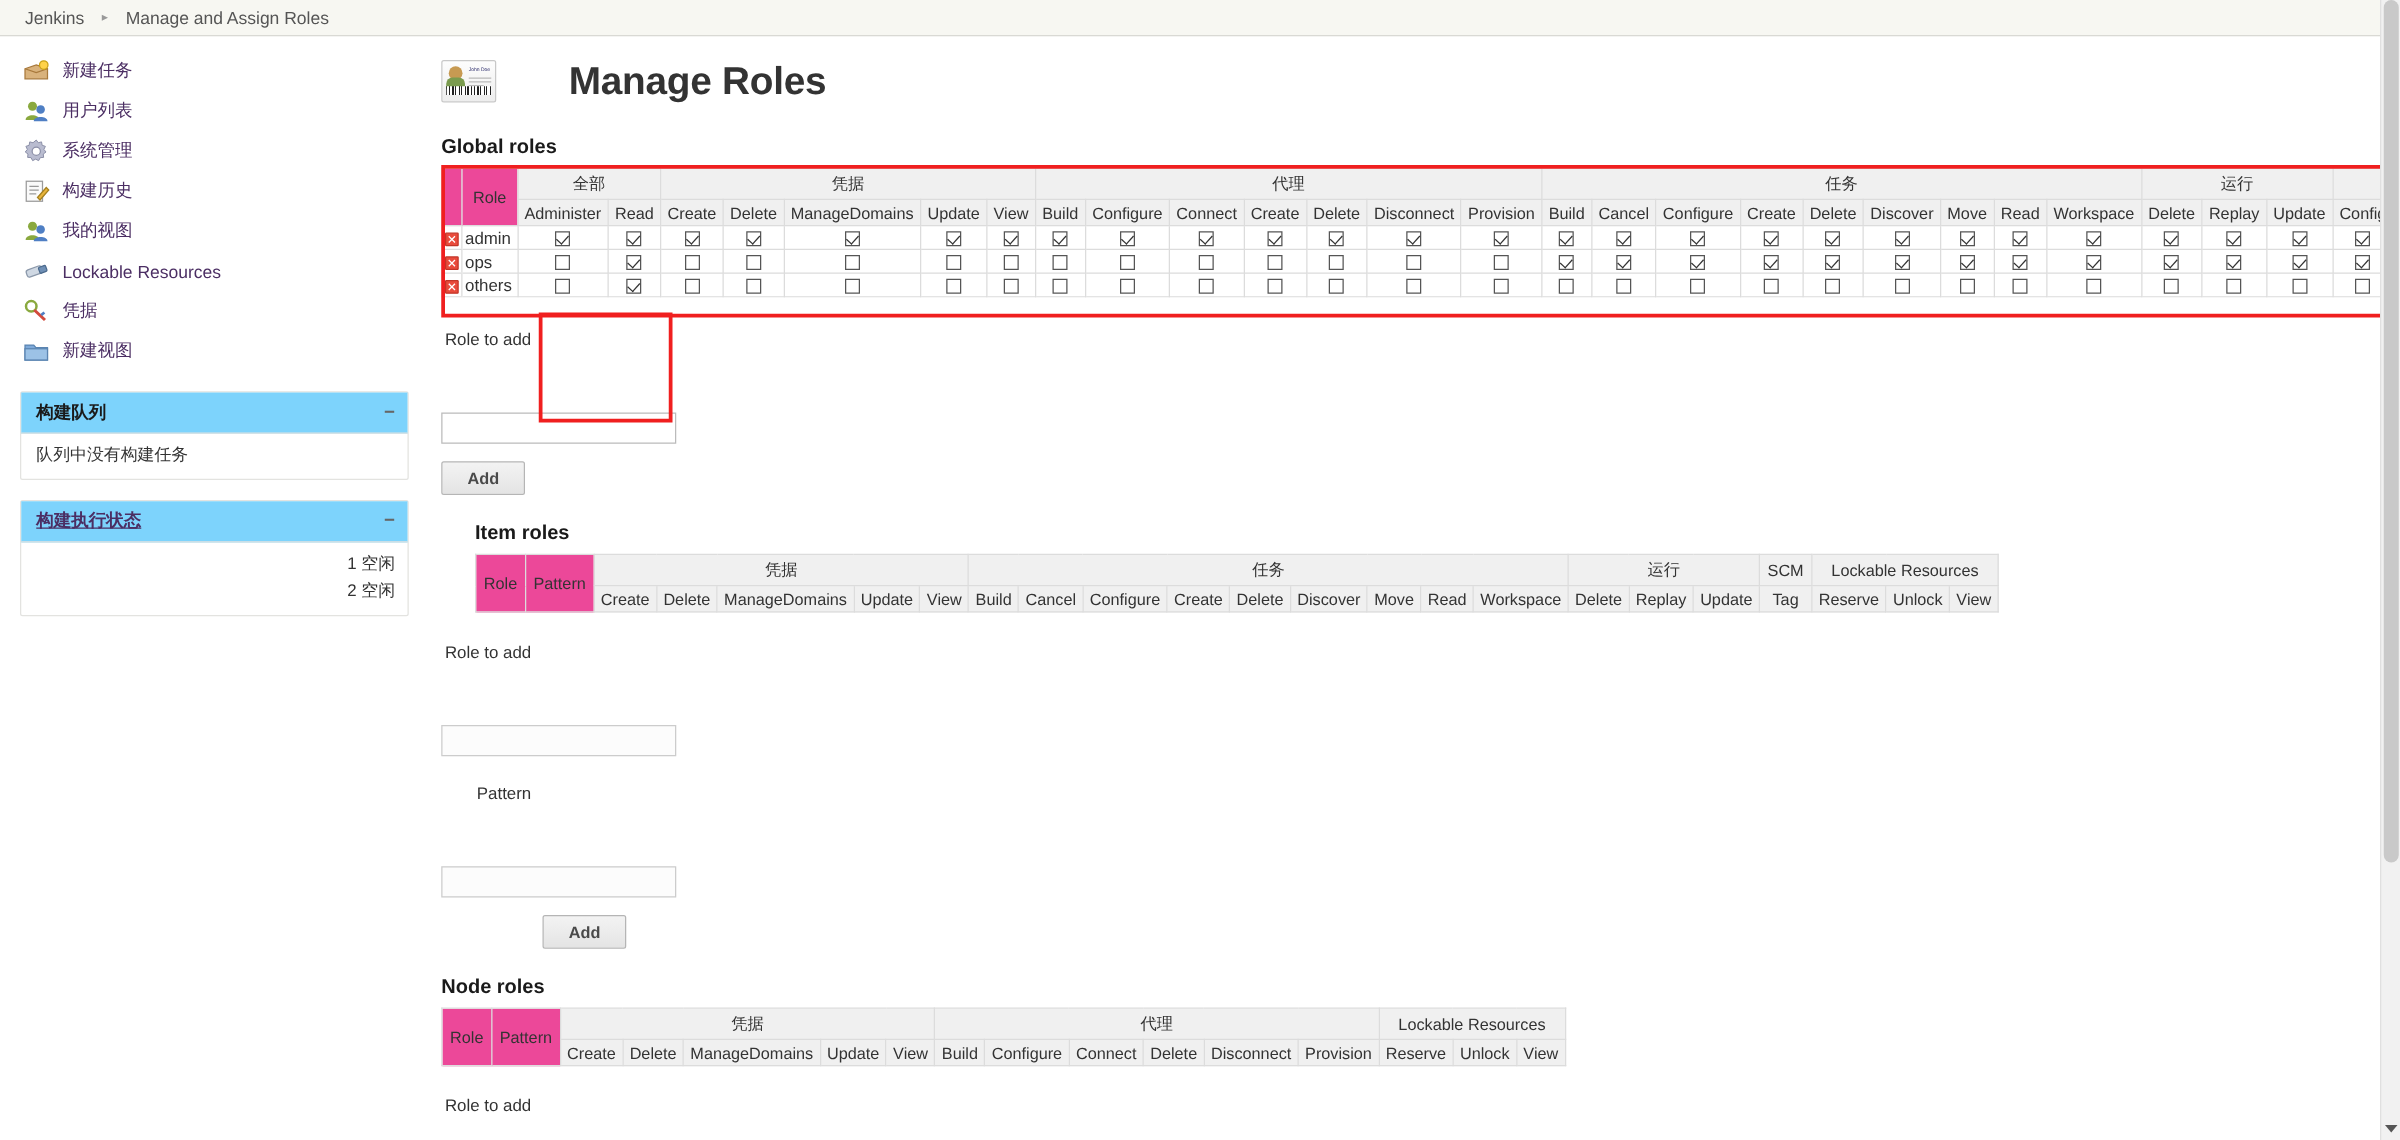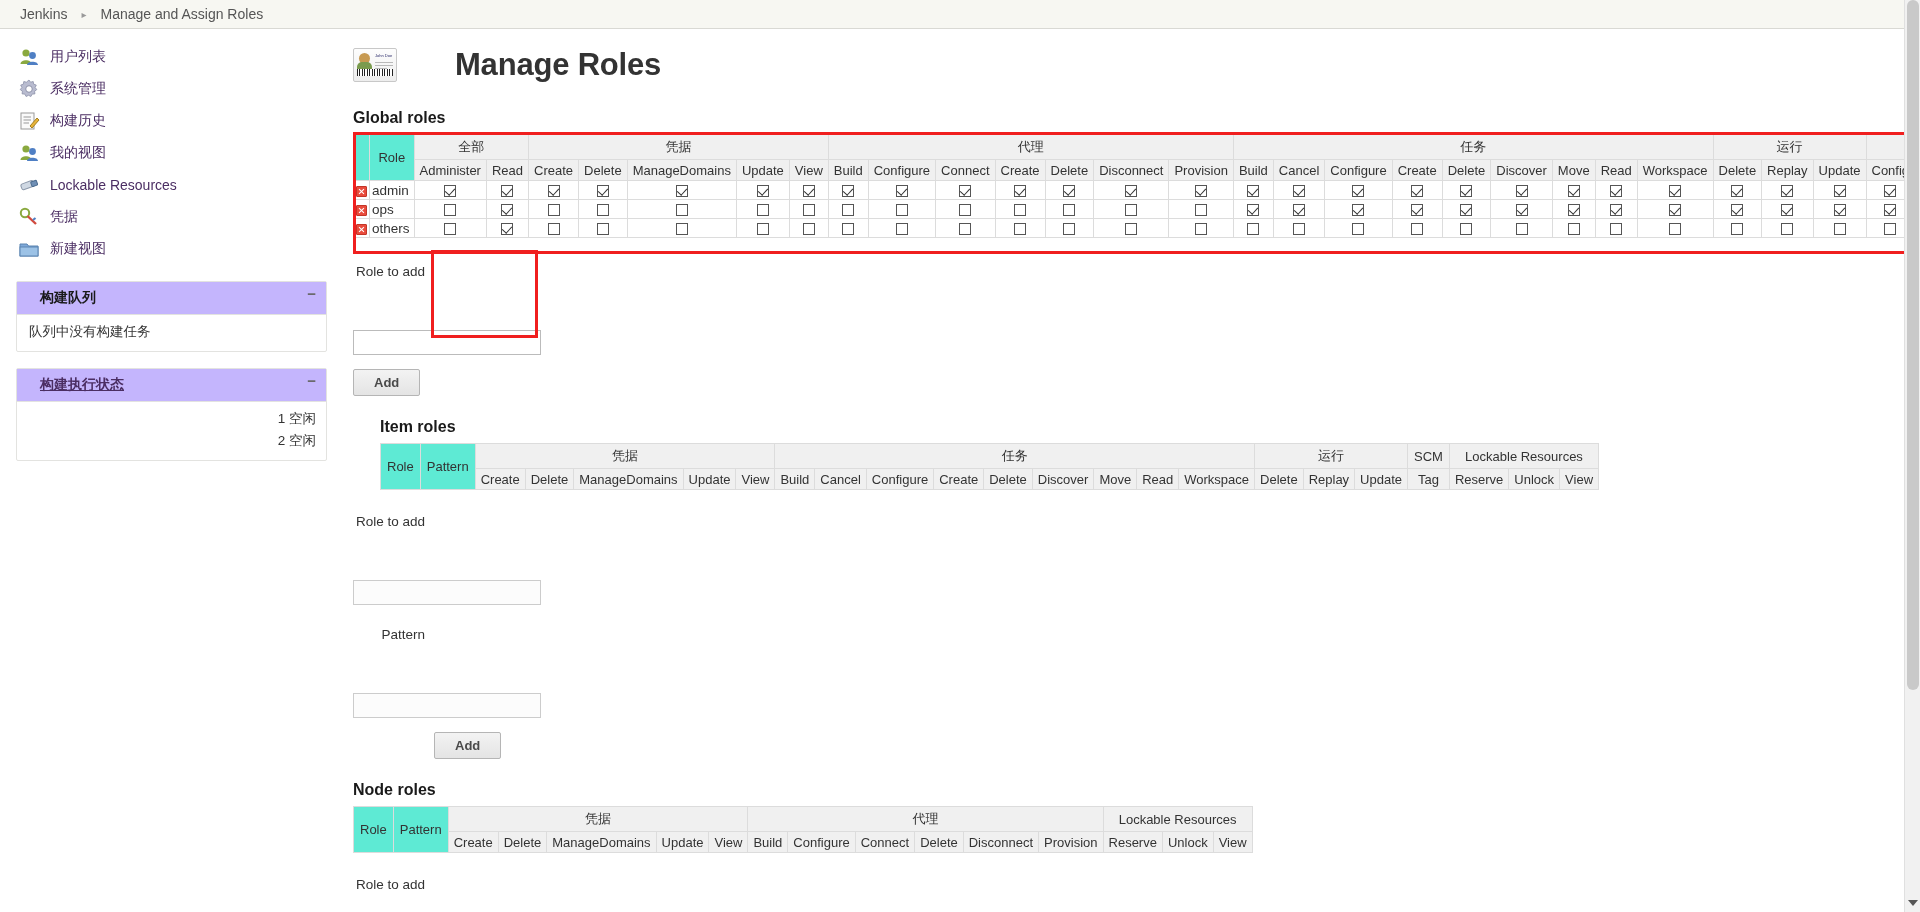--- a/index.html
+++ b/index.html
@@ -67,28 +67,29 @@
   }
 
   
   .widget {
     margin: 16px 18px 0 16px;
     border: 1px solid #e3e3e0;
     border-radius: 2px;
     background: #fff;
   }
   .widget-head {
-    background: #c4b5fd;
+    background: #7dd3fc;
     border-bottom: 1px solid #e3e3e0;
-    padding: 7px 10px 7px 23px;
+    padding: 7px 10px 7px 12px;
     font-weight: bold;
     font-size: 14px;
     color: #1a1a1a;
     display: flex;
     justify-content: space-between;
+    align-items: center;
   }
   .widget-head .wlink { color: #4b2e63; text-decoration: underline; cursor: pointer; }
   .widget-head .collapse {
     color: #666; font-size: 15px; line-height: 10px; cursor: pointer;
   }
   .widget-body { padding: 8px 10px 10px 12px; font-size: 13.5px; color: #333; }
   .exec-row { padding: 2px 0 2px 12px; font-size: 13.5px; color:#333;text-align:right; }
   .exec-row .num { display:inline-block; width: 16px; color:#333; }
 
   
@@ -166,21 +167,21 @@
     color: #333;
   }
   table.roles thead th {
     background: #f0f0f0;
     padding: 3px 6px;
     font-size: 13px;
   }
   table.roles thead th.grp { height: 21px; }
   table.roles thead th.perm { padding: 2px 5px; height: 21px; }
   table.roles th.rolehdr {
-    background: #5eead4;
+    background: #ec4899;
     vertical-align: middle;
     padding: 3px 6px;
   }
   table.roles tbody td { height: 19px; padding: 1px 4px; background: #fff; }
   table.roles td.rolename { text-align: left; padding-left: 2px; font-size: 13.5px; }
   table.roles td.delcell { width: 16px; padding: 0 1px; }
 
   .del-icon {
     display: inline-block;
     width: 11px; height: 11px;
@@ -299,20 +300,30 @@
 <div id="breadcrumb-bar">
   <a class="crumb" href="#">Jenkins</a>
   <span class="sep">▸</span>
   <a class="crumb" href="#">Manage and Assign Roles</a>
 </div>
 
 <div id="page">
 
   <div id="sidebar">
 
+    <a class="task-item" href="#">
+      <span class="ticon">
+        <svg width="22" height="22" viewBox="0 0 22 22">
+          <path d="M2 9 L11 6 L20 9 L20 17 L2 17 Z" fill="#d9b27c" stroke="#a8793c" stroke-width="1"></path>
+          <path d="M2 9 L11 12 L20 9" fill="none" stroke="#a8793c" stroke-width="1"></path>
+          <circle cx="17" cy="6" r="3.4" fill="#ffd24a" stroke="#c9a016" stroke-width="1"></circle>
+        </svg>
+      </span>
+      <span class="tlabel">新建任务</span>
+    </a>
 
     <a class="task-item" href="#">
       <span class="ticon">
         <svg width="22" height="22" viewBox="0 0 22 22">
           <circle cx="8" cy="7" r="3.6" fill="#8aa93f"></circle>
           <path d="M2.5 18 C2.5 13 13.5 13 13.5 18 Z" fill="#8aa93f"></path>
           <circle cx="14.5" cy="9.5" r="3.4" fill="#4f7fc4"></circle>
           <path d="M9 19 C9 14.5 20 14.5 20 19 Z" fill="#4f7fc4"></path>
         </svg>
       </span>

